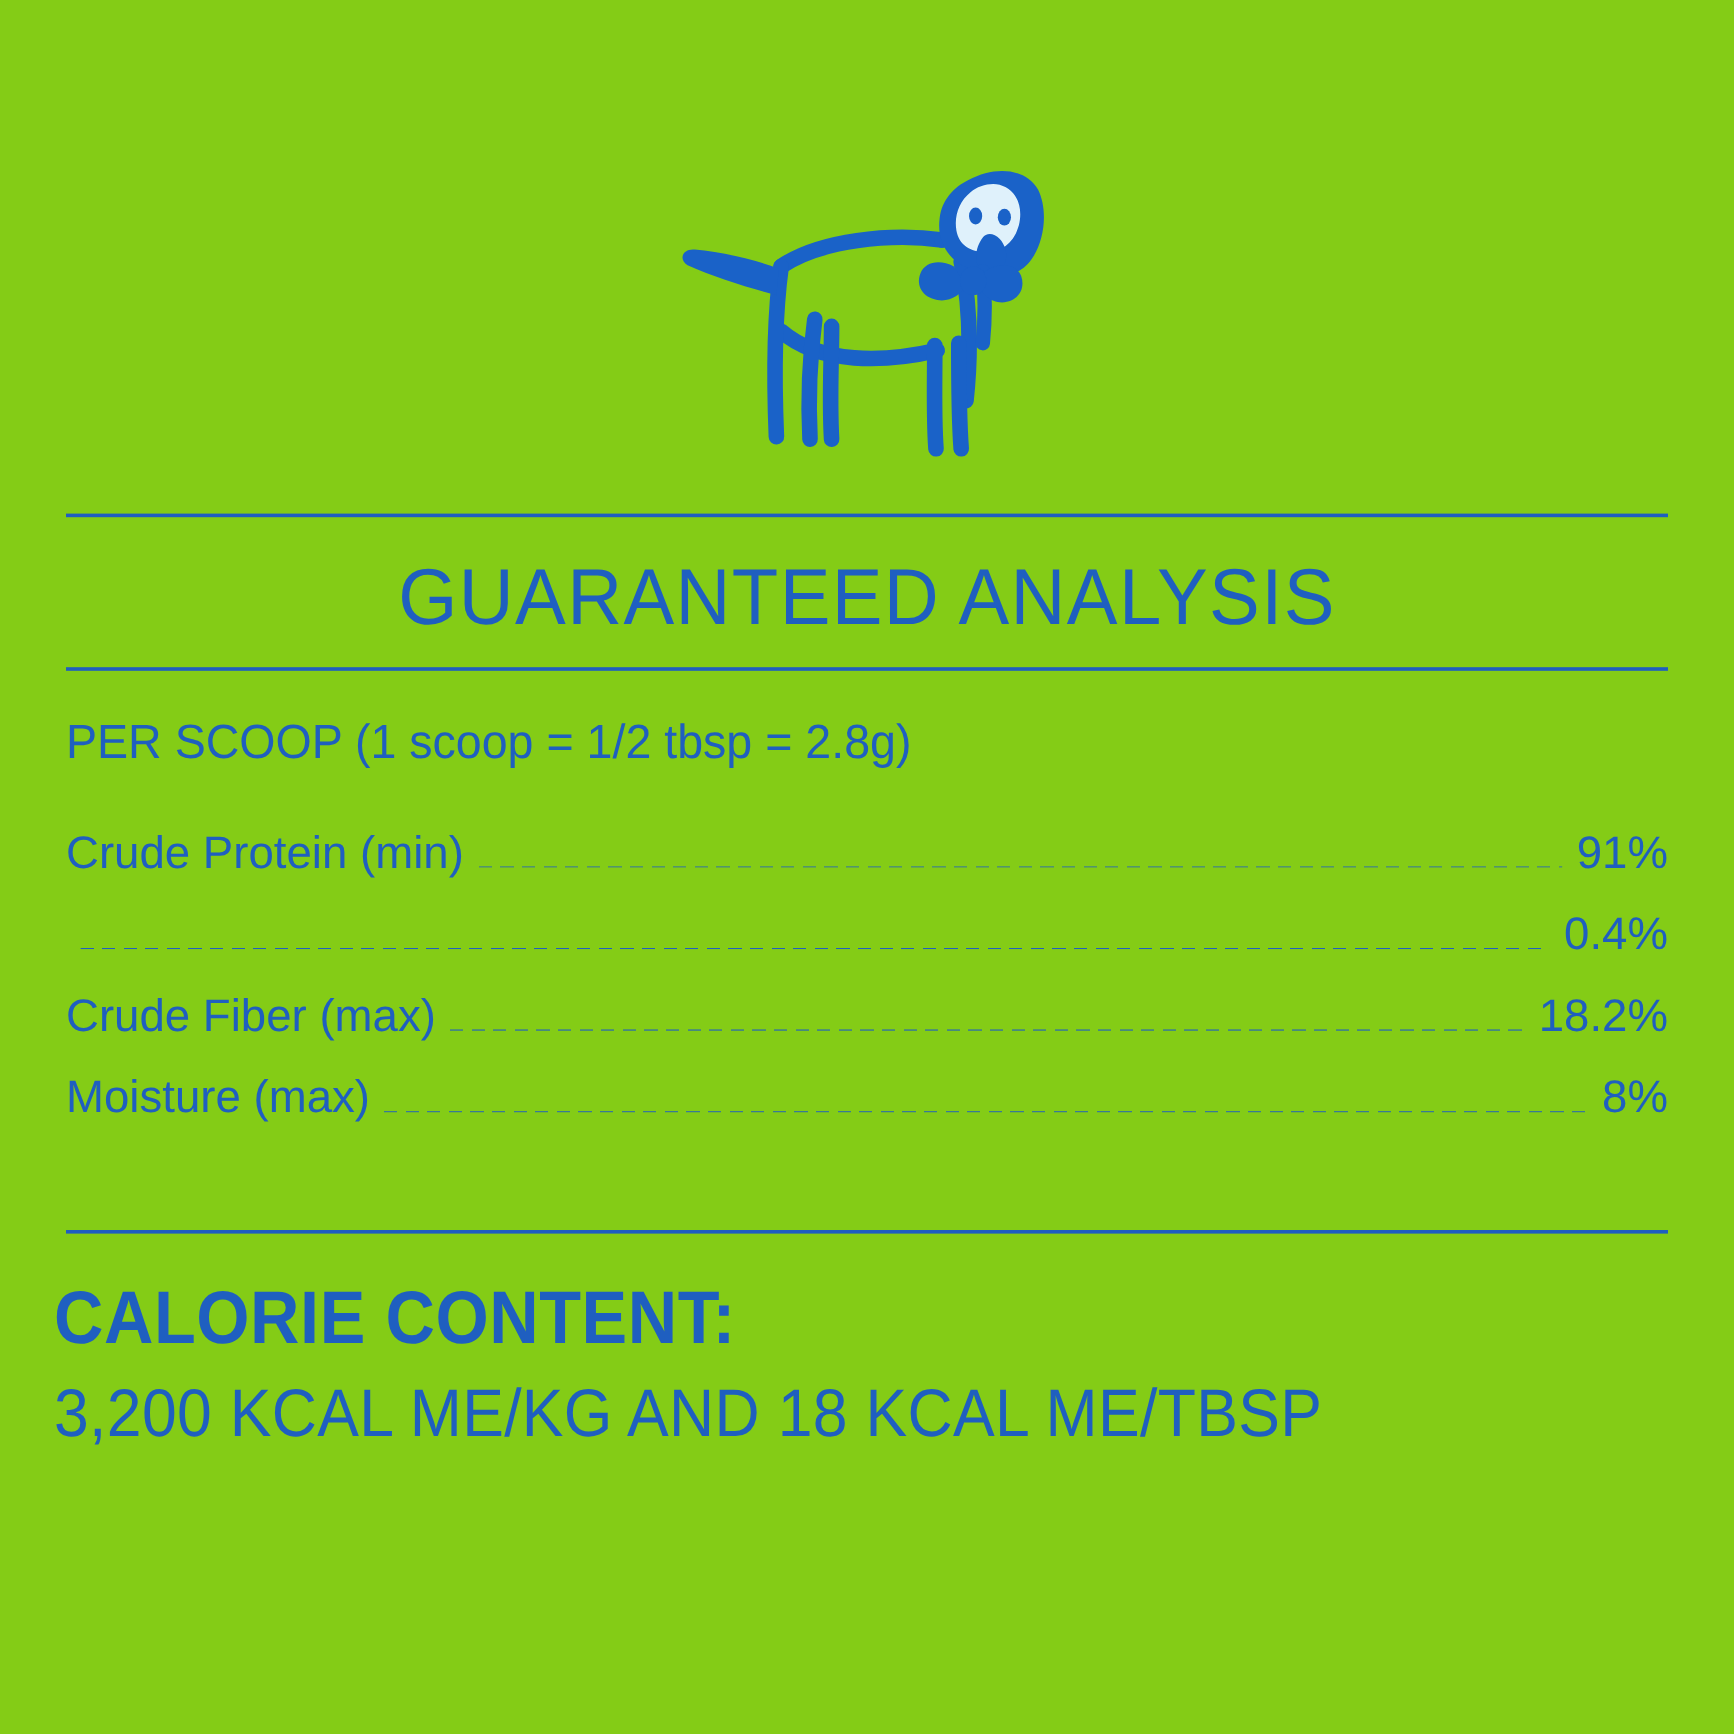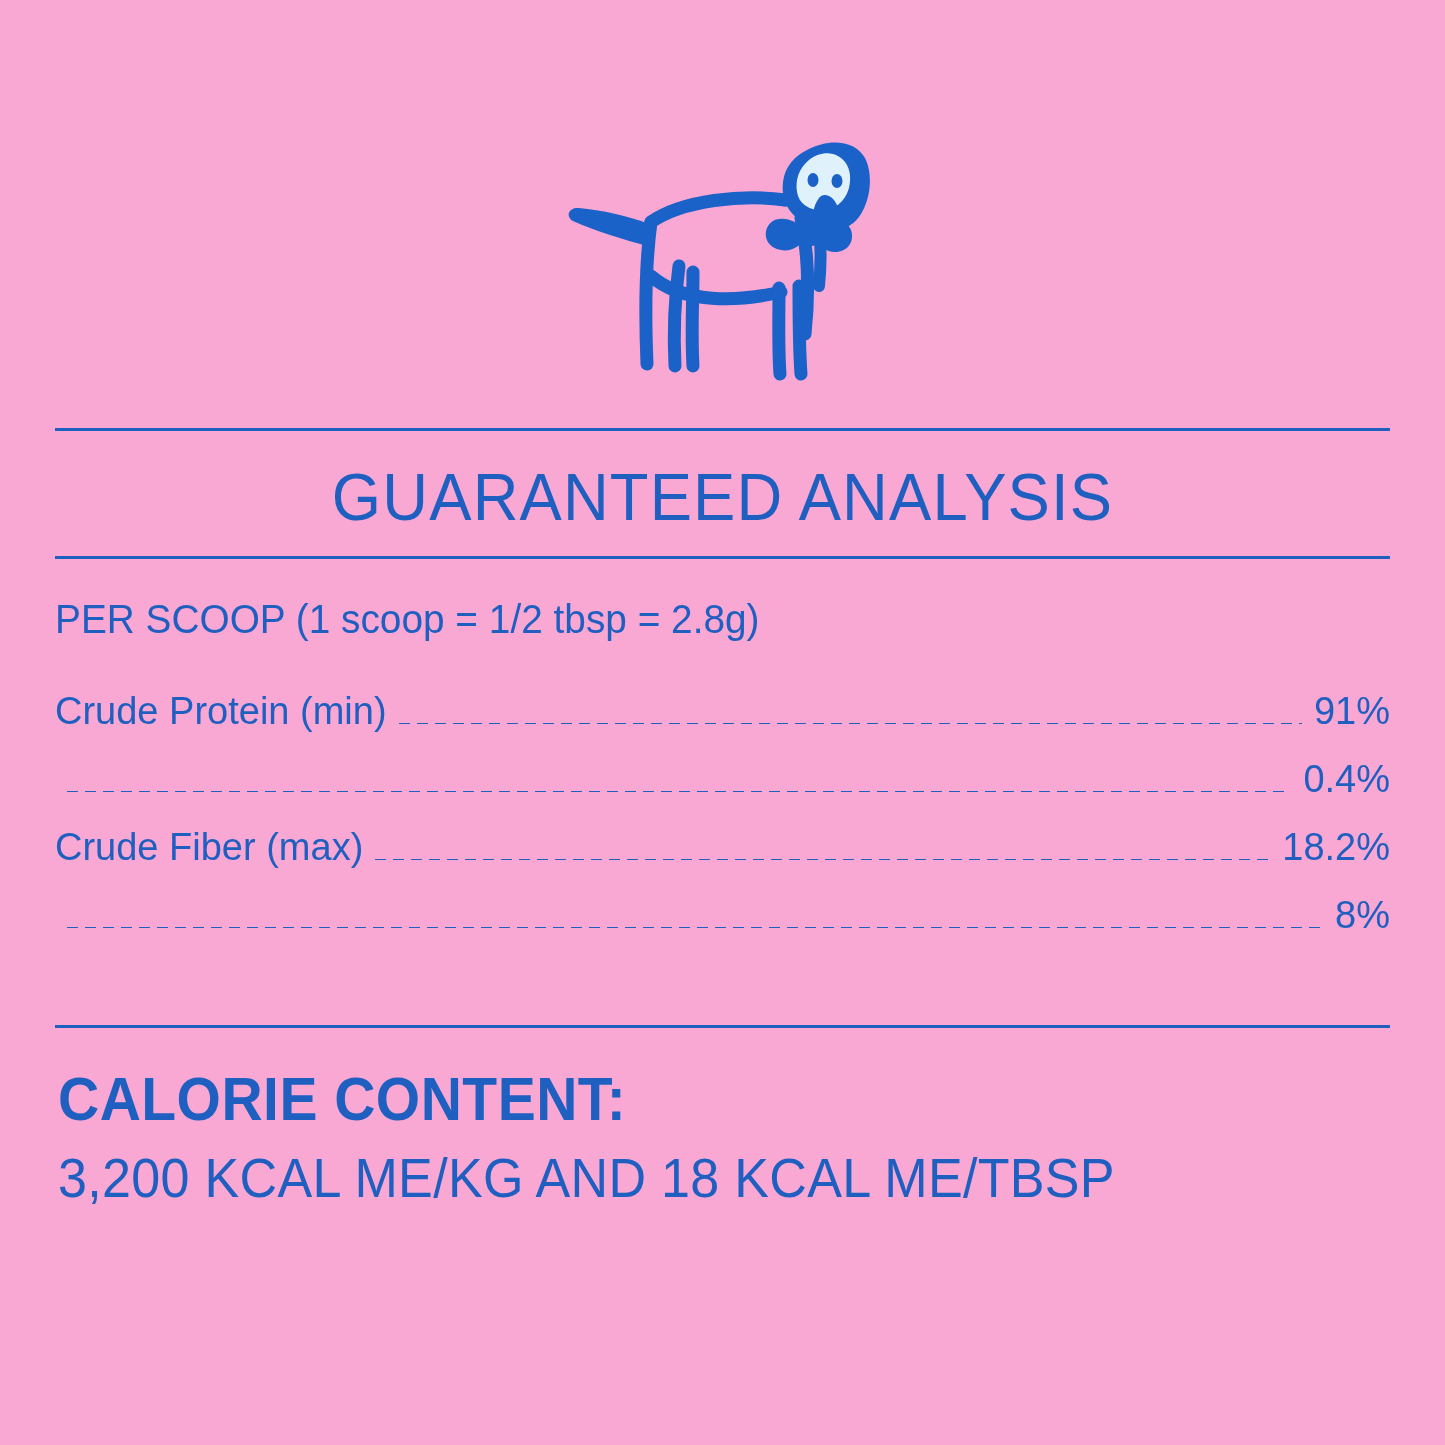--- a/index.html
+++ b/index.html
@@ -14,21 +14,21 @@
     background:#dff1fb;
     font-family:"Liberation Sans", sans-serif;
     color:#1f5fc0;
     overflow:hidden;
   }
 
   .label-card {
     position:relative;
     width:1445px;
     height:1445px;
-    background:#f9a8d4;
+    background:#84cc16;
     padding:0;
   }
 
   
   .dog-wrap {
     position:absolute;
     left:0;
     top:118px;
     width:1445px;
     height:285px;
@@ -121,21 +121,21 @@
     );
   }
   .row-value {
     flex:0 0 auto;
     text-align:left;
   }
 
   
   .calorie {
     position:absolute;
-    left:58px;
+    left:45px;
     top:1060px;
     width:1335px;
   }
   .calorie-title {
     font-size:62px;
     line-height:78px;
     font-weight:700;
     letter-spacing:0.5px;
     color:#1f5fc0;
     transform:scaleX(0.92);
@@ -230,20 +230,21 @@
       <span class="row-value">0.4%</span>
     </div>
 
     <div class="analysis-row">
       <span class="row-label">Crude Fiber (max)</span>
       <span class="row-leader"></span>
       <span class="row-value">18.2%</span>
     </div>
 
     <div class="analysis-row">
+      <span class="row-label">Moisture (max)</span>
       <span class="row-leader"></span>
       <span class="row-value">8%</span>
     </div>
 
   </div>
 
   <div class="rule rule-cal"></div>
 
   <div class="calorie">
     <div class="calorie-title">CALORIE CONTENT:</div>

